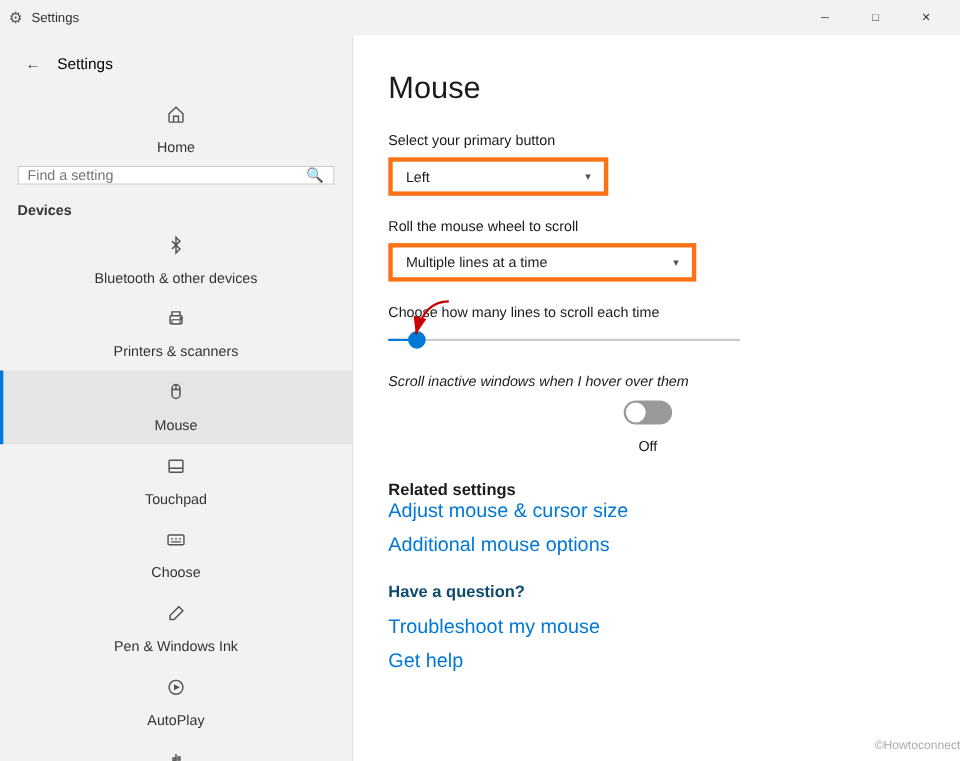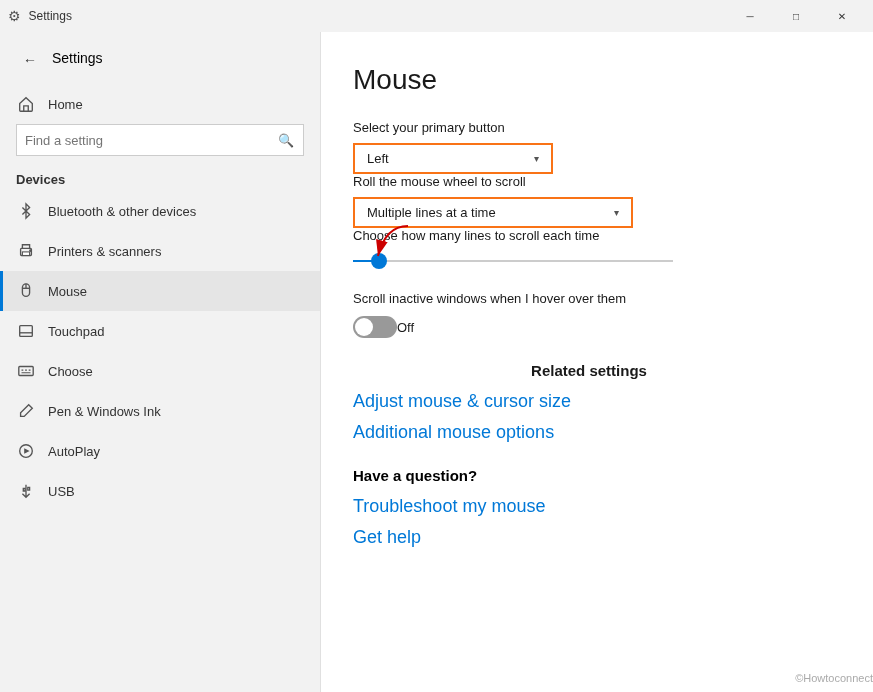--- a/index.html
+++ b/index.html
@@ -114,20 +114,21 @@
 
     .nav-item {
       display: flex;
       align-items: center;
       padding: 10px 16px;
       cursor: pointer;
       gap: 12px;
       color: #333;
       font-size: 13px;
       position: relative;
+      flex-direction: column;
     }
     .nav-item.active {
       background: #e5e5e5;
     }
     .nav-item.active::before {
       content: '';
       position: absolute;
       left: 0;
       top: 0;
       bottom: 0;
@@ -164,27 +165,28 @@
     .setting-label {
       font-size: 13px;
       color: #1a1a1a;
       margin-bottom: 8px;
     }
 
     .dropdown-btn {
       display: flex;
       align-items: center;
       justify-content: space-between;
-      border: 2px solid #f97316;
+      border: 4px solid #f97316;
       background: white;
       padding: 6px 12px;
       font-size: 13px;
       cursor: pointer;
       min-width: 200px;
       color: #1a1a1a;
+      margin-bottom: 20px;
     }
     .dropdown-arrow {
       font-size: 10px;
       color: #555;
       margin-left: 8px;
     }
 
     .slider-section {
       margin-bottom: 20px;
     }
@@ -215,21 +217,23 @@
       position: absolute;
       left: calc(8% - 8px);
       top: 50%;
       transform: translateY(-50%);
       cursor: pointer;
     }
 
     .toggle-row {
       display: flex;
       align-items: center;
+      gap: 12px;
       margin-bottom: 24px;
+      flex-direction: column;
     }
     .toggle {
       width: 44px;
       height: 22px;
       background: #999;
       border-radius: 11px;
       position: relative;
       cursor: pointer;
       flex-shrink: 0;
     }
@@ -245,36 +249,34 @@
     }
     .toggle-label {
       font-size: 13px;
       color: #1a1a1a;
     }
 
     .related-settings-title {
       font-size: 15px;
       font-weight: 600;
       color: #1a1a1a;
-      margin-bottom: 12px;
-      text-align: center;
     }
     .link-item {
       display: block;
       color: #0078d7;
       font-size: 18px;
       text-decoration: none;
       cursor: pointer;
       margin-bottom: 10px;
     }
 
     .question-title {
       font-size: 15px;
       font-weight: 600;
-      color: #000000;
+      color: #0c4a6e;
       margin-top: 24px;
       margin-bottom: 12px;
     }
 
     .watermark {
       position: fixed;
       bottom: 8px;
       right: 0;
       font-size: 11px;
       color: #aaa;
@@ -435,21 +437,21 @@
           <defs>
             <marker id="arrowhead" markerWidth="8" markerHeight="6" refX="8" refY="3" orient="auto">
               <polygon points="0 0, 8 3, 0 6" fill="#cc0000"></polygon>
             </marker>
           </defs>
           <path d="M 55 5 C 40 5, 30 15, 25 35" stroke="#cc0000" stroke-width="2" fill="none" marker-end="url(#arrowhead)"></path>
         </svg>
       </div>
     </div>
 
-    <div class="setting-label" style="margin-bottom:10px;">Scroll inactive windows when I hover over them</div>
+    <div class="setting-label" style="margin-bottom:10px;font-style:italic;">Scroll inactive windows when I hover over them</div>
     <div class="toggle-row">
       <div class="toggle">
         <div class="toggle-thumb"></div>
       </div>
       <span class="toggle-label">Off</span>
     </div>
 
     <div class="related-settings-title">Related settings</div>
     <a class="link-item">Adjust mouse &amp; cursor size</a>
     <a class="link-item">Additional mouse options</a>

